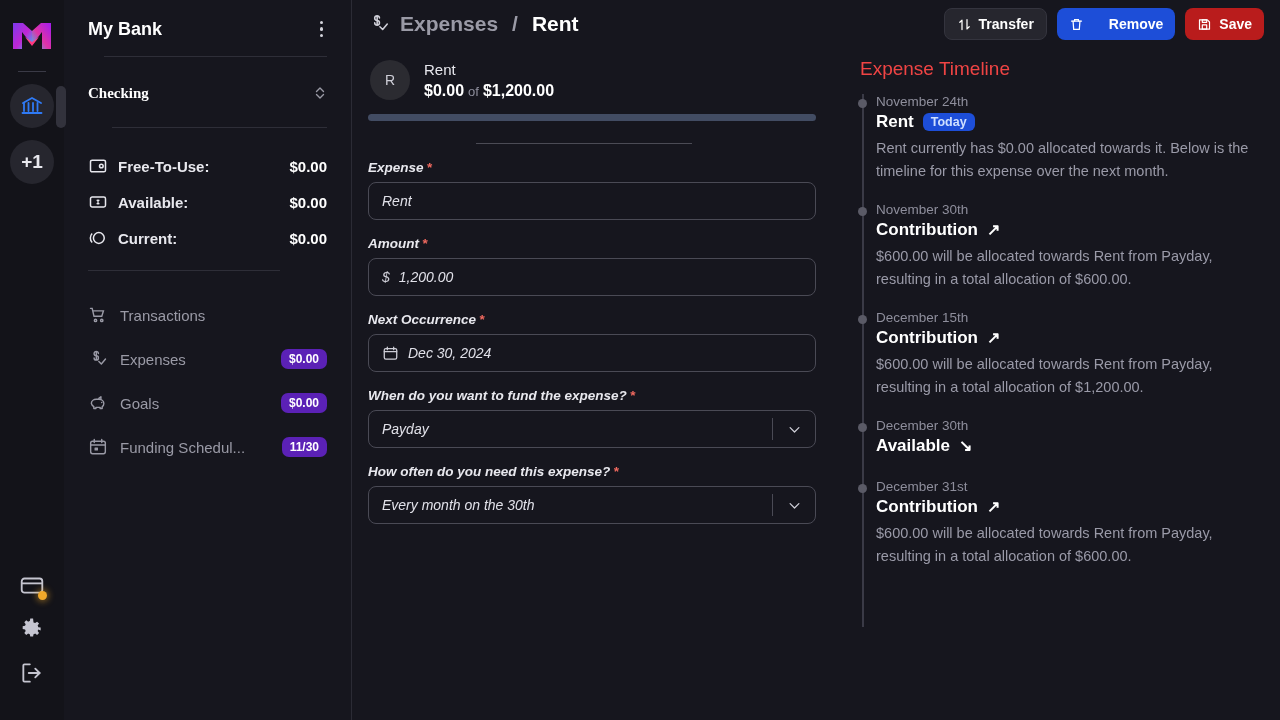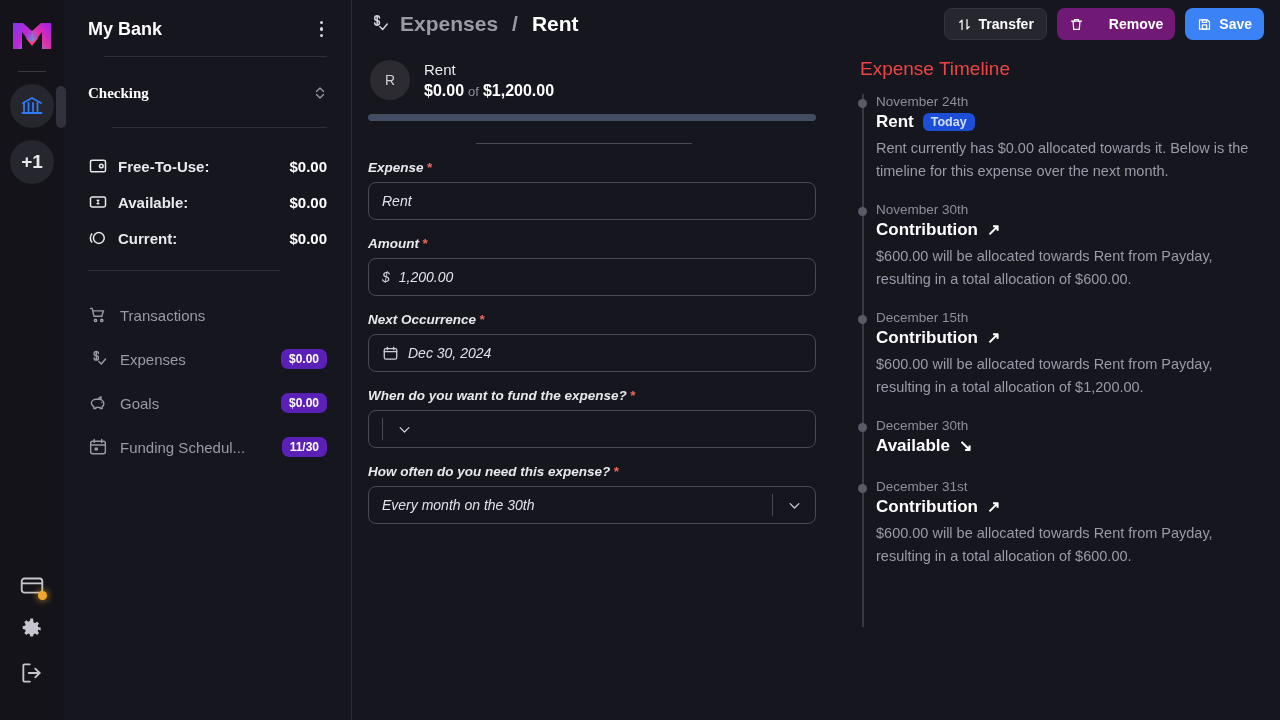--- a/index.html
+++ b/index.html
@@ -87,22 +87,22 @@
   .crumb-sep { color:#9a9aa6; margin: 0 4px; }
   .crumb-current { color:#ffffff; }
   .actions { margin-left:auto; display:flex; gap: 10px; align-items:center; }
   .btn {
     display:flex; align-items:center; gap:7px; height: 32px;
     padding: 0 12px; border-radius: 8px; font-size: 14px; font-weight: 600;
     color:#fff; cursor:pointer; border: none;
     font-family: "Liberation Sans", sans-serif;
   }
   .btn-transfer { background: #26262e; border:1px solid #34343e; }
-  .btn-remove { background: #701a75; gap: 25px; }
-  .btn-save { background: #3b82f6; }
+  .btn-remove { background: #1d4ed8; gap: 25px; }
+  .btn-save { background: #b91c1c; }
 
   .content { flex:1; display:flex; min-height:0; }
 
   
   .form-col { width: 480px; flex: 0 0 480px; padding: 8px 16px 0 16px; }
   .exp-card { display:flex; align-items:center; gap: 14px; padding: 4px 0 0 2px; }
   .avatar {
     width:40px; height:40px; border-radius:50%; background:#2b2b31;
     display:flex; align-items:center; justify-content:center;
     font-size: 14px; color:#cfcfd8; font-weight:500;
@@ -414,20 +414,21 @@
                   <path d="M3.2 9.5 H20.8 M7.5 3 v3.6 M16.5 3 v3.6"></path>
               </svg>
             </span>
             <span>Dec 30, 2024</span>
           </div>
         </div>
 
         <div class="field">
           <div class="field-label"><span>When do you want to fund the expense?</span><span class="req">*</span></div>
           <div class="select">
+            <span class="sv">Payday</span>
             <span class="sep"></span>
             <span class="caret">
               <svg width="15" height="15" viewBox="0 0 24 24" fill="none" stroke="#cfcfd8" stroke-width="2" stroke-linecap="round" stroke-linejoin="round">
                   <path d="M5 9 l7 7 l7 -7"></path>
                 </svg>
             </span>
           </div>
         </div>
 
         <div class="field">

